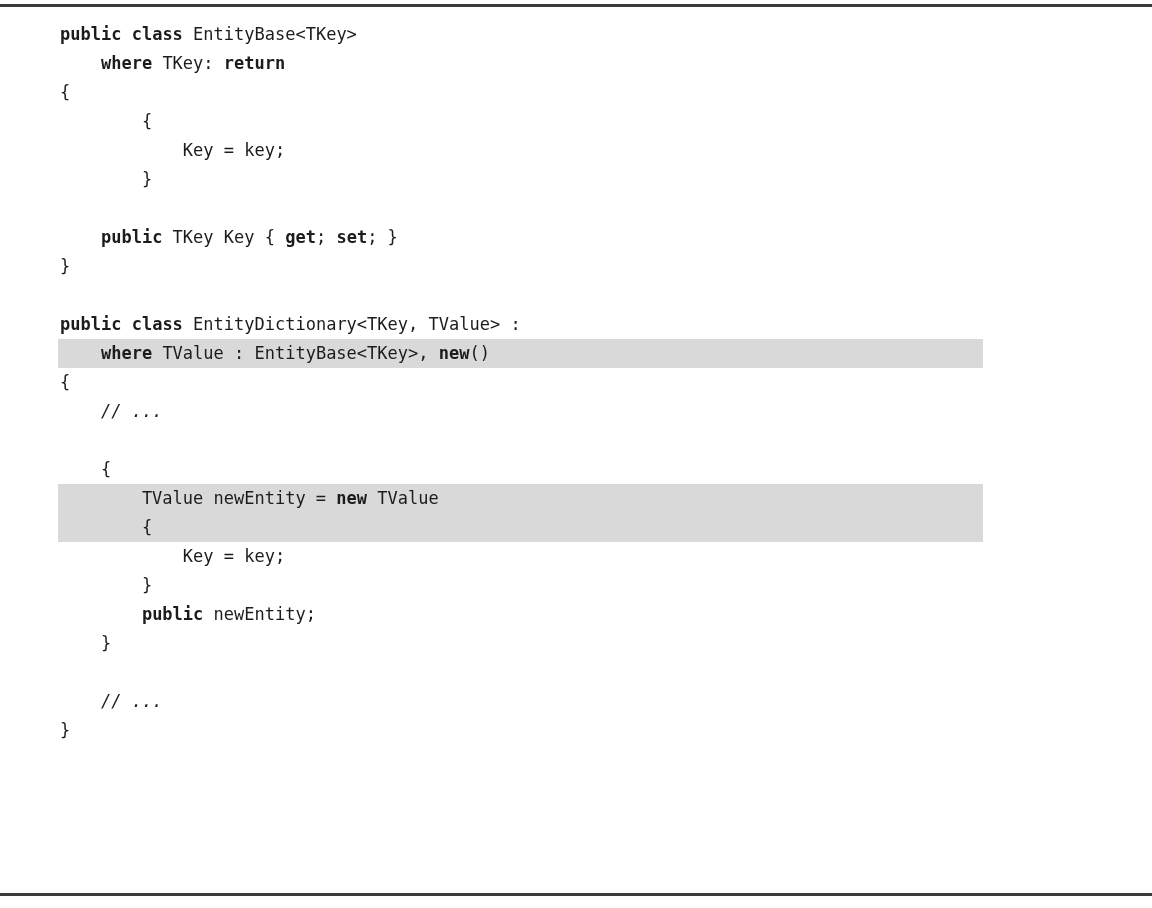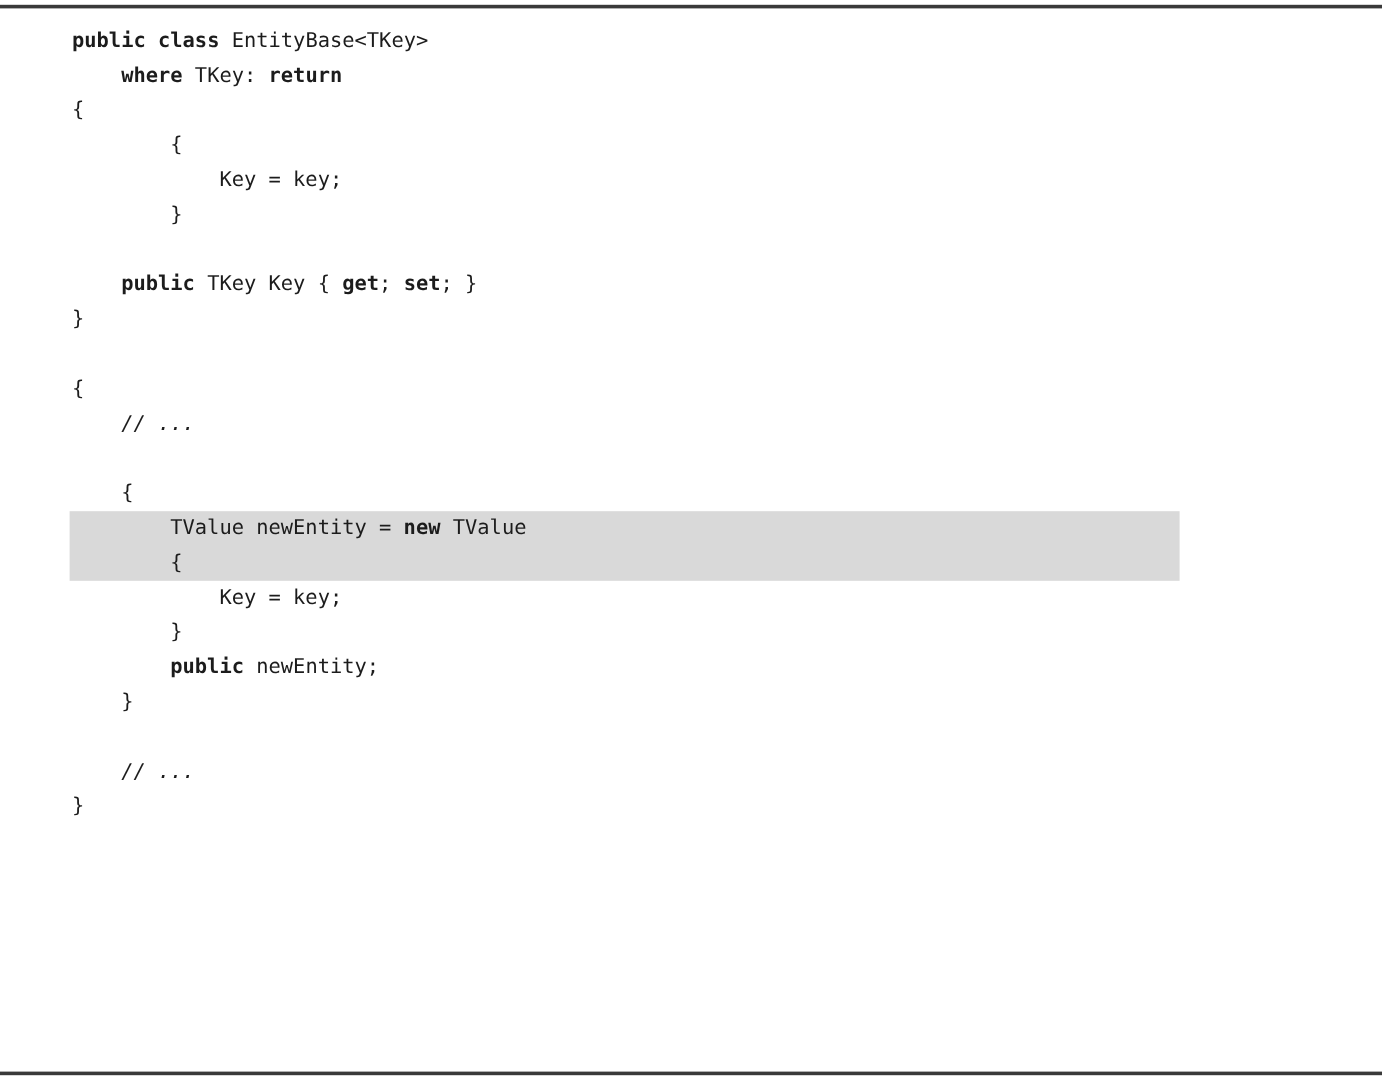--- a/index.html
+++ b/index.html
@@ -63,20 +63,22 @@
       <div class="code-line"><span class="b">public</span><span> </span><span class="b">class</span><span> EntityBase&lt;TKey&gt;</span></div>
       <div class="code-line"><span>    </span><span class="b">where</span><span> TKey: </span><span class="b">return</span></div>
       <div class="code-line"><span>{</span></div>
       <div class="code-line"><span>        {</span></div>
       <div class="code-line"><span>            Key = key;</span></div>
       <div class="code-line"><span>        }</span></div>
       <div class="code-line"></div>
       <div class="code-line"><span>    </span><span class="b">public</span><span> TKey Key { </span><span class="b">get</span><span>; </span><span class="b">set</span><span>; }</span></div>
       <div class="code-line"><span>}</span></div>
       <div class="code-line"></div>
+      <div class="code-line"><span class="b">public</span><span> </span><span class="b">class</span><span> EntityDictionary&lt;TKey, TValue&gt; :</span></div>
+      <div class="code-line hl"><span>    </span><span class="b">where</span><span> TValue : EntityBase&lt;TKey&gt;, </span><span class="b">new</span><span>()</span></div>
       <div class="code-line"><span>{</span></div>
       <div class="code-line"><span>    </span><span class="i">// ...</span></div>
       <div class="code-line"></div>
       <div class="code-line"><span>    {</span></div>
       <div class="code-line hl"><span>        TValue newEntity = </span><span class="b">new</span><span> TValue</span></div>
       <div class="code-line hl"><span>        {</span></div>
       <div class="code-line"><span>            Key = key;</span></div>
       <div class="code-line"><span>        }</span></div>
       <div class="code-line"><span>        </span><span class="b">public</span><span> newEntity;</span></div>
       <div class="code-line"><span>    }</span></div>

